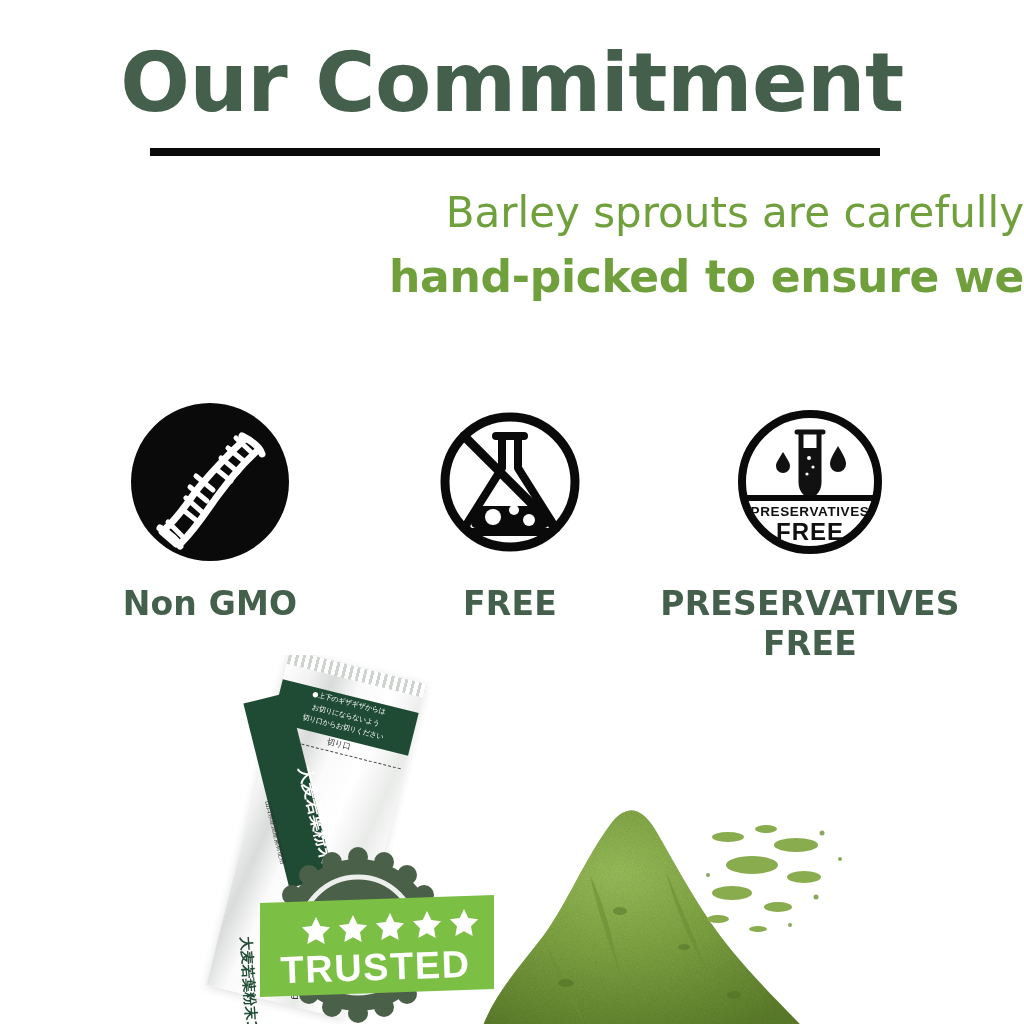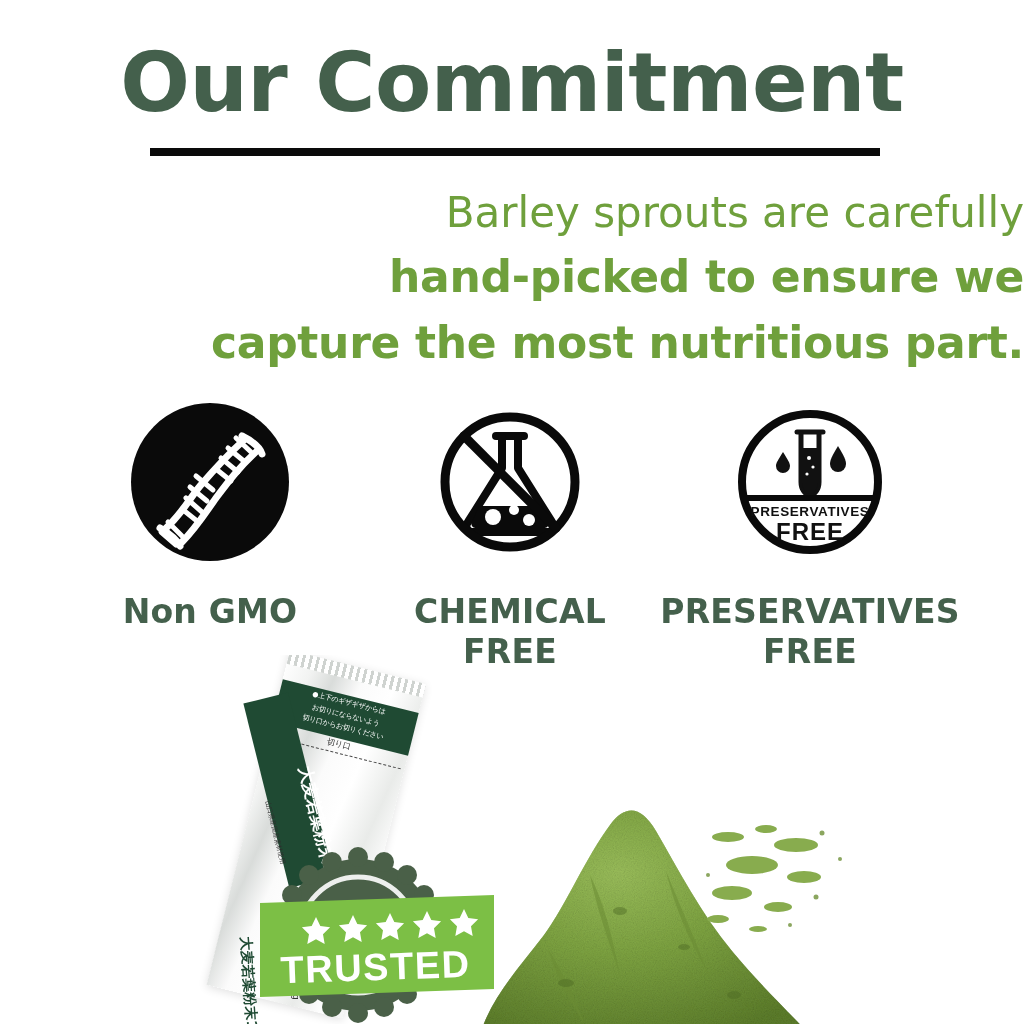--- a/index.html
+++ b/index.html
@@ -86,21 +86,21 @@
   .badge-chem   { left: 360px; }
   .badge-pres   { left: 660px; text-align: center; }
 
   .badge-icon {
     height: 168px;
     display: flex;
     align-items: center;
     justify-content: center;
   }
   .badge-label {
-    margin-top: 26px;
+    margin-top: 18px;
     font-family: "DejaVu Sans", sans-serif;
     font-weight: bold;
     font-size: 33px;
     line-height: 40px;
     color: #44604C;
     letter-spacing: 0.2px;
   }
   .badge-label .l2 { display: block; }
 
   
@@ -284,21 +284,20 @@
 
 <div id="page">
 
   <div class="page-title">Our Commitment</div>
 
   <div class="title-rule"></div>
 
   <div class="subtitle">
     <span class="line1">Barley sprouts are carefully</span>
     <span class="line2">hand-picked to ensure we</span>
-    <span class="line3">capture the most nutritious part.</span>
   </div>
 
   <div class="badges">
 
     <div class="badge badge-gmo">
       <div class="badge-icon">
         <svg width="160" height="160" viewBox="0 0 160 160" aria-hidden="true">
           <circle cx="80" cy="80" r="79" fill="#0a0a0a"></circle>
           <g stroke="#ffffff" stroke-width="7" fill="none" stroke-linecap="round">
 
@@ -346,21 +345,20 @@
             <circle cx="59" cy="111" r="8"></circle>
             <circle cx="80" cy="104" r="5"></circle>
             <circle cx="95" cy="114" r="6"></circle>
           </g>
 
           <circle cx="76" cy="76" r="65" fill="none" stroke="#0a0a0a" stroke-width="9"></circle>
           <line x1="30" y1="30" x2="122" y2="122" stroke="#0a0a0a" stroke-width="9" stroke-linecap="round"></line>
         </svg>
       </div>
       <div class="badge-label">
-        <span>CHEMICAL</span>
         <span class="l2">FREE</span>
       </div>
     </div>
 
     <div class="badge badge-pres">
       <div class="badge-icon">
         <svg width="152" height="152" viewBox="0 0 152 152" aria-hidden="true">
           <circle cx="76" cy="76" r="68" fill="#ffffff" stroke="#0a0a0a" stroke-width="8"></circle>
 
           <g fill="none" stroke="#111111" stroke-width="5" stroke-linecap="round" stroke-linejoin="round">

